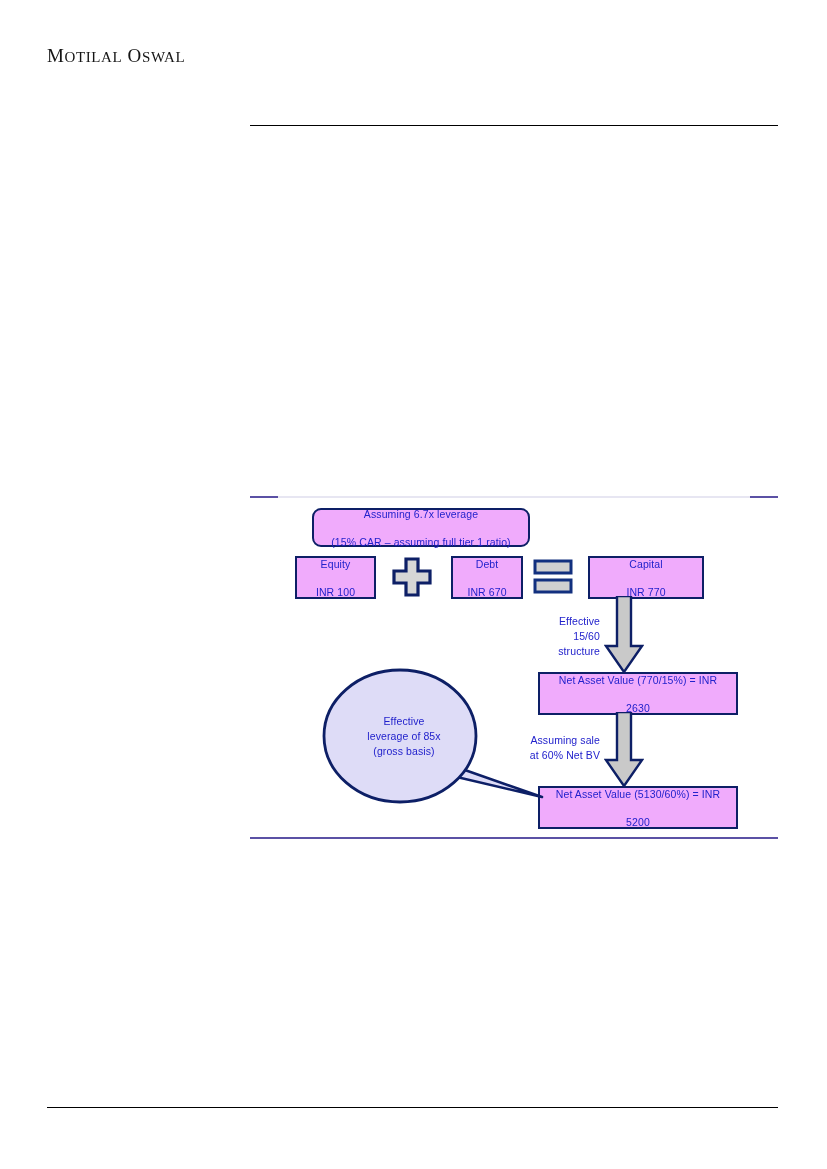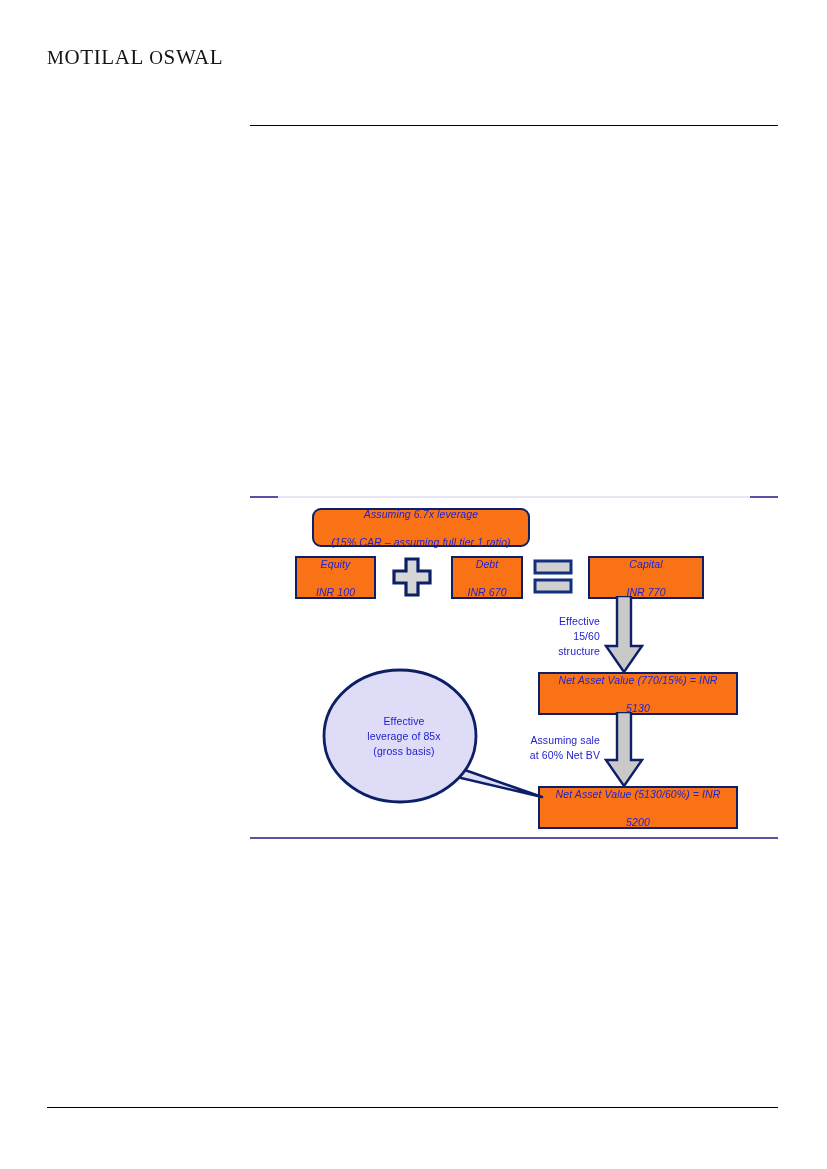--- a/index.html
+++ b/index.html
@@ -21,21 +21,21 @@
     position: absolute;
     left: 47px;
     top: 45px;
     font-family: "Liberation Serif", serif;
     font-size: 19px;
     letter-spacing: 0.6px;
     color: #141414;
     white-space: nowrap;
   }
   .brand .cap { font-size: 19px; }
-  .brand .sc { font-size: 21px; }
+  .brand .sc { font-size: 15px; }
 
   .rule-top {
     position: absolute;
     left: 250px;
     top: 125px;
     width: 528px;
     height: 0;
     border-top: 1.6px solid #000000;
   }
   .rule-bottom {
@@ -82,31 +82,30 @@
     position: absolute;
     left: 250px;
     top: 496px;
     width: 528px;
     height: 342px;
   }
 
   .node {
     position: absolute;
     box-sizing: border-box;
-    background: #f97316;
+    background: #f0abfc;
     border: 2.2px solid #0d1f66;
     color: #2222cc;
     font-size: 10.5px;
     line-height: 14px;
     text-align: center;
     display: flex;
     align-items: center;
     justify-content: center;
     letter-spacing: 0.1px;
-    font-style: italic;
   }
   .node span { display: block; width: 100%; }
 
   .node-rounded {
     border-radius: 9px;
   }
 
   .assume-box  { left: 62px;  top: 12px;  width: 218px; height: 39px; }
   .equity-box  { left: 45px;  top: 60px;  width: 81px;  height: 43px; }
   .debt-box    { left: 201px; top: 60px;  width: 72px;  height: 43px; }
@@ -223,21 +222,21 @@
 
   <div class="caption caption-1">
     <span>Effective</span><br>
     <span>15/60</span><br>
     <span>structure</span>
   </div>
 
   <div class="node nav1-box">
     <span>
       <span>Net Asset Value (770/15%) = INR</span><br>
-      <span>5130</span>
+      <span>2630</span>
     </span>
   </div>
 
   <div class="arrow arrow-2">
     <svg width="40" height="76" viewBox="0 0 40 76">
       <polygon points="13,0 27,0 27,48 38,48 20,74 2,48 13,48" fill="#c9c9c9" stroke="#0d1f66" stroke-width="2.4" stroke-linejoin="miter"></polygon>
     </svg>
   </div>
 
   <div class="caption caption-2">

